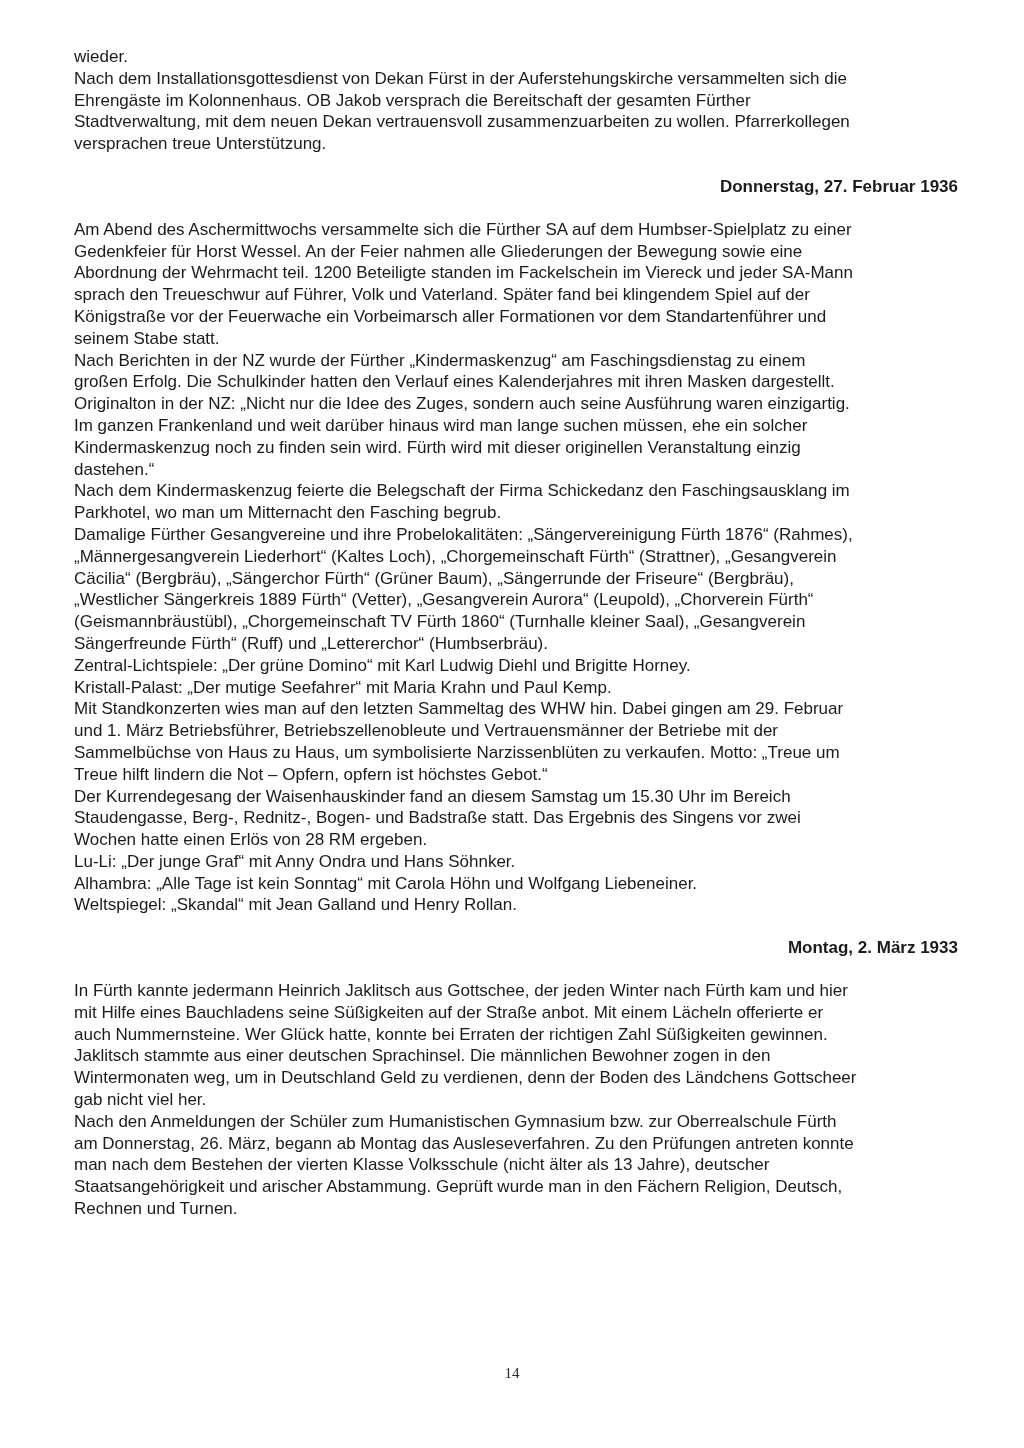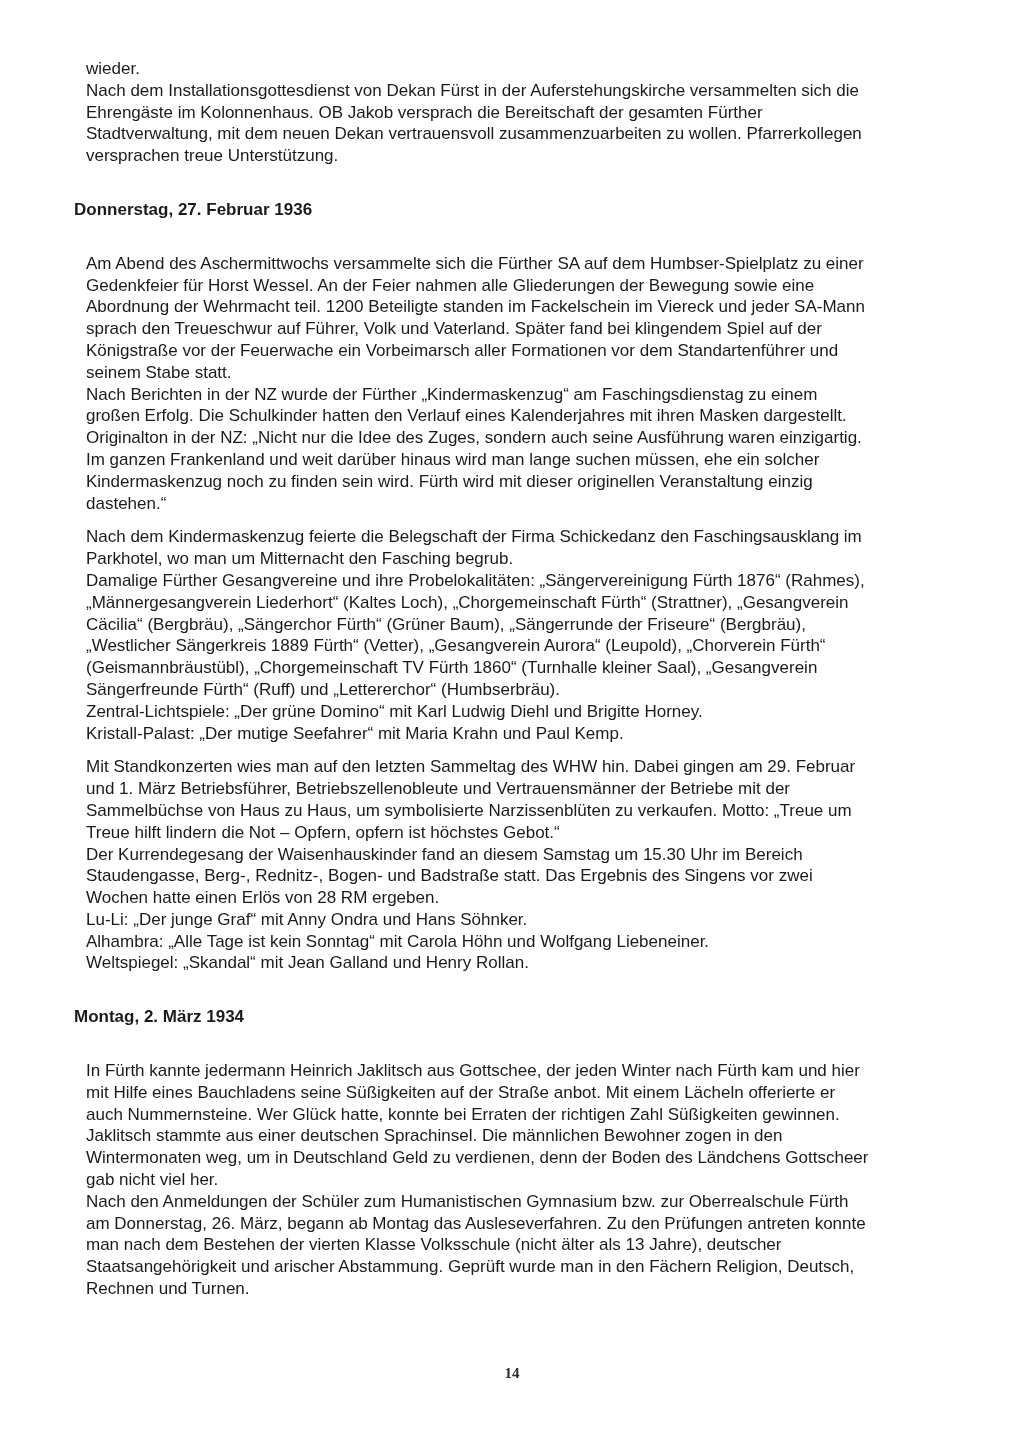--- a/index.html
+++ b/index.html
@@ -18,38 +18,38 @@
   }
   .content {
     position: absolute;
     left: 74px;
     top: 46px;
     width: 884px;
     font-size: 17px;
     line-height: 21.8px;
   }
   .para {
-    margin: 12px;
+    margin: 0;
     white-space: pre;
   }
   .heading {
-    margin: 32px 0;
+    margin: 21px 0;
     font-weight: bold;
     white-space: pre;
+    text-align: right;
   }
   .footer {
     position: absolute;
     top: 1365px;
     left: 0;
     width: 1024px;
     text-align: center;
     font-family: "Liberation Serif", serif;
     font-size: 15px;
     color: #2a2a2a;
-    font-weight: bold;
   }
 </style>
 </head>
 <body>
 
 <div class="page">
   <main class="content">
       <div class="para">wieder.
 Nach dem Installationsgottesdienst von Dekan Fürst in der Auferstehungskirche versammelten sich die
 Ehrengäste im Kolonnenhaus. OB Jakob versprach die Bereitschaft der gesamten Fürther
@@ -81,21 +81,21 @@
       <div class="para">Mit Standkonzerten wies man auf den letzten Sammeltag des WHW hin. Dabei gingen am 29. Februar
 und 1. März Betriebsführer, Betriebszellenobleute und Vertrauensmänner der Betriebe mit der
 Sammelbüchse von Haus zu Haus, um symbolisierte Narzissenblüten zu verkaufen. Motto: „Treue um
 Treue hilft lindern die Not – Opfern, opfern ist höchstes Gebot.“
 Der Kurrendegesang der Waisenhauskinder fand an diesem Samstag um 15.30 Uhr im Bereich
 Staudengasse, Berg-, Rednitz-, Bogen- und Badstraße statt. Das Ergebnis des Singens vor zwei
 Wochen hatte einen Erlös von 28 RM ergeben.
 Lu-Li: „Der junge Graf“ mit Anny Ondra und Hans Söhnker.
 Alhambra: „Alle Tage ist kein Sonntag“ mit Carola Höhn und Wolfgang Liebeneiner.
 Weltspiegel: „Skandal“ mit Jean Galland und Henry Rollan.</div>
-      <div class="heading">Montag, 2. März 1934</div>
+      <div class="heading">Montag, 2. März 1933</div>
       <div class="para">In Fürth kannte jedermann Heinrich Jaklitsch aus Gottschee, der jeden Winter nach Fürth kam und hier
 mit Hilfe eines Bauchladens seine Süßigkeiten auf der Straße anbot. Mit einem Lächeln offerierte er
 auch Nummernsteine. Wer Glück hatte, konnte bei Erraten der richtigen Zahl Süßigkeiten gewinnen.
 Jaklitsch stammte aus einer deutschen Sprachinsel. Die männlichen Bewohner zogen in den
 Wintermonaten weg, um in Deutschland Geld zu verdienen, denn der Boden des Ländchens Gottscheer
 gab nicht viel her.
 Nach den Anmeldungen der Schüler zum Humanistischen Gymnasium bzw. zur Oberrealschule Fürth
 am Donnerstag, 26. März, begann ab Montag das Ausleseverfahren. Zu den Prüfungen antreten konnte
 man nach dem Bestehen der vierten Klasse Volksschule (nicht älter als 13 Jahre), deutscher
 Staatsangehörigkeit und arischer Abstammung. Geprüft wurde man in den Fächern Religion, Deutsch,

